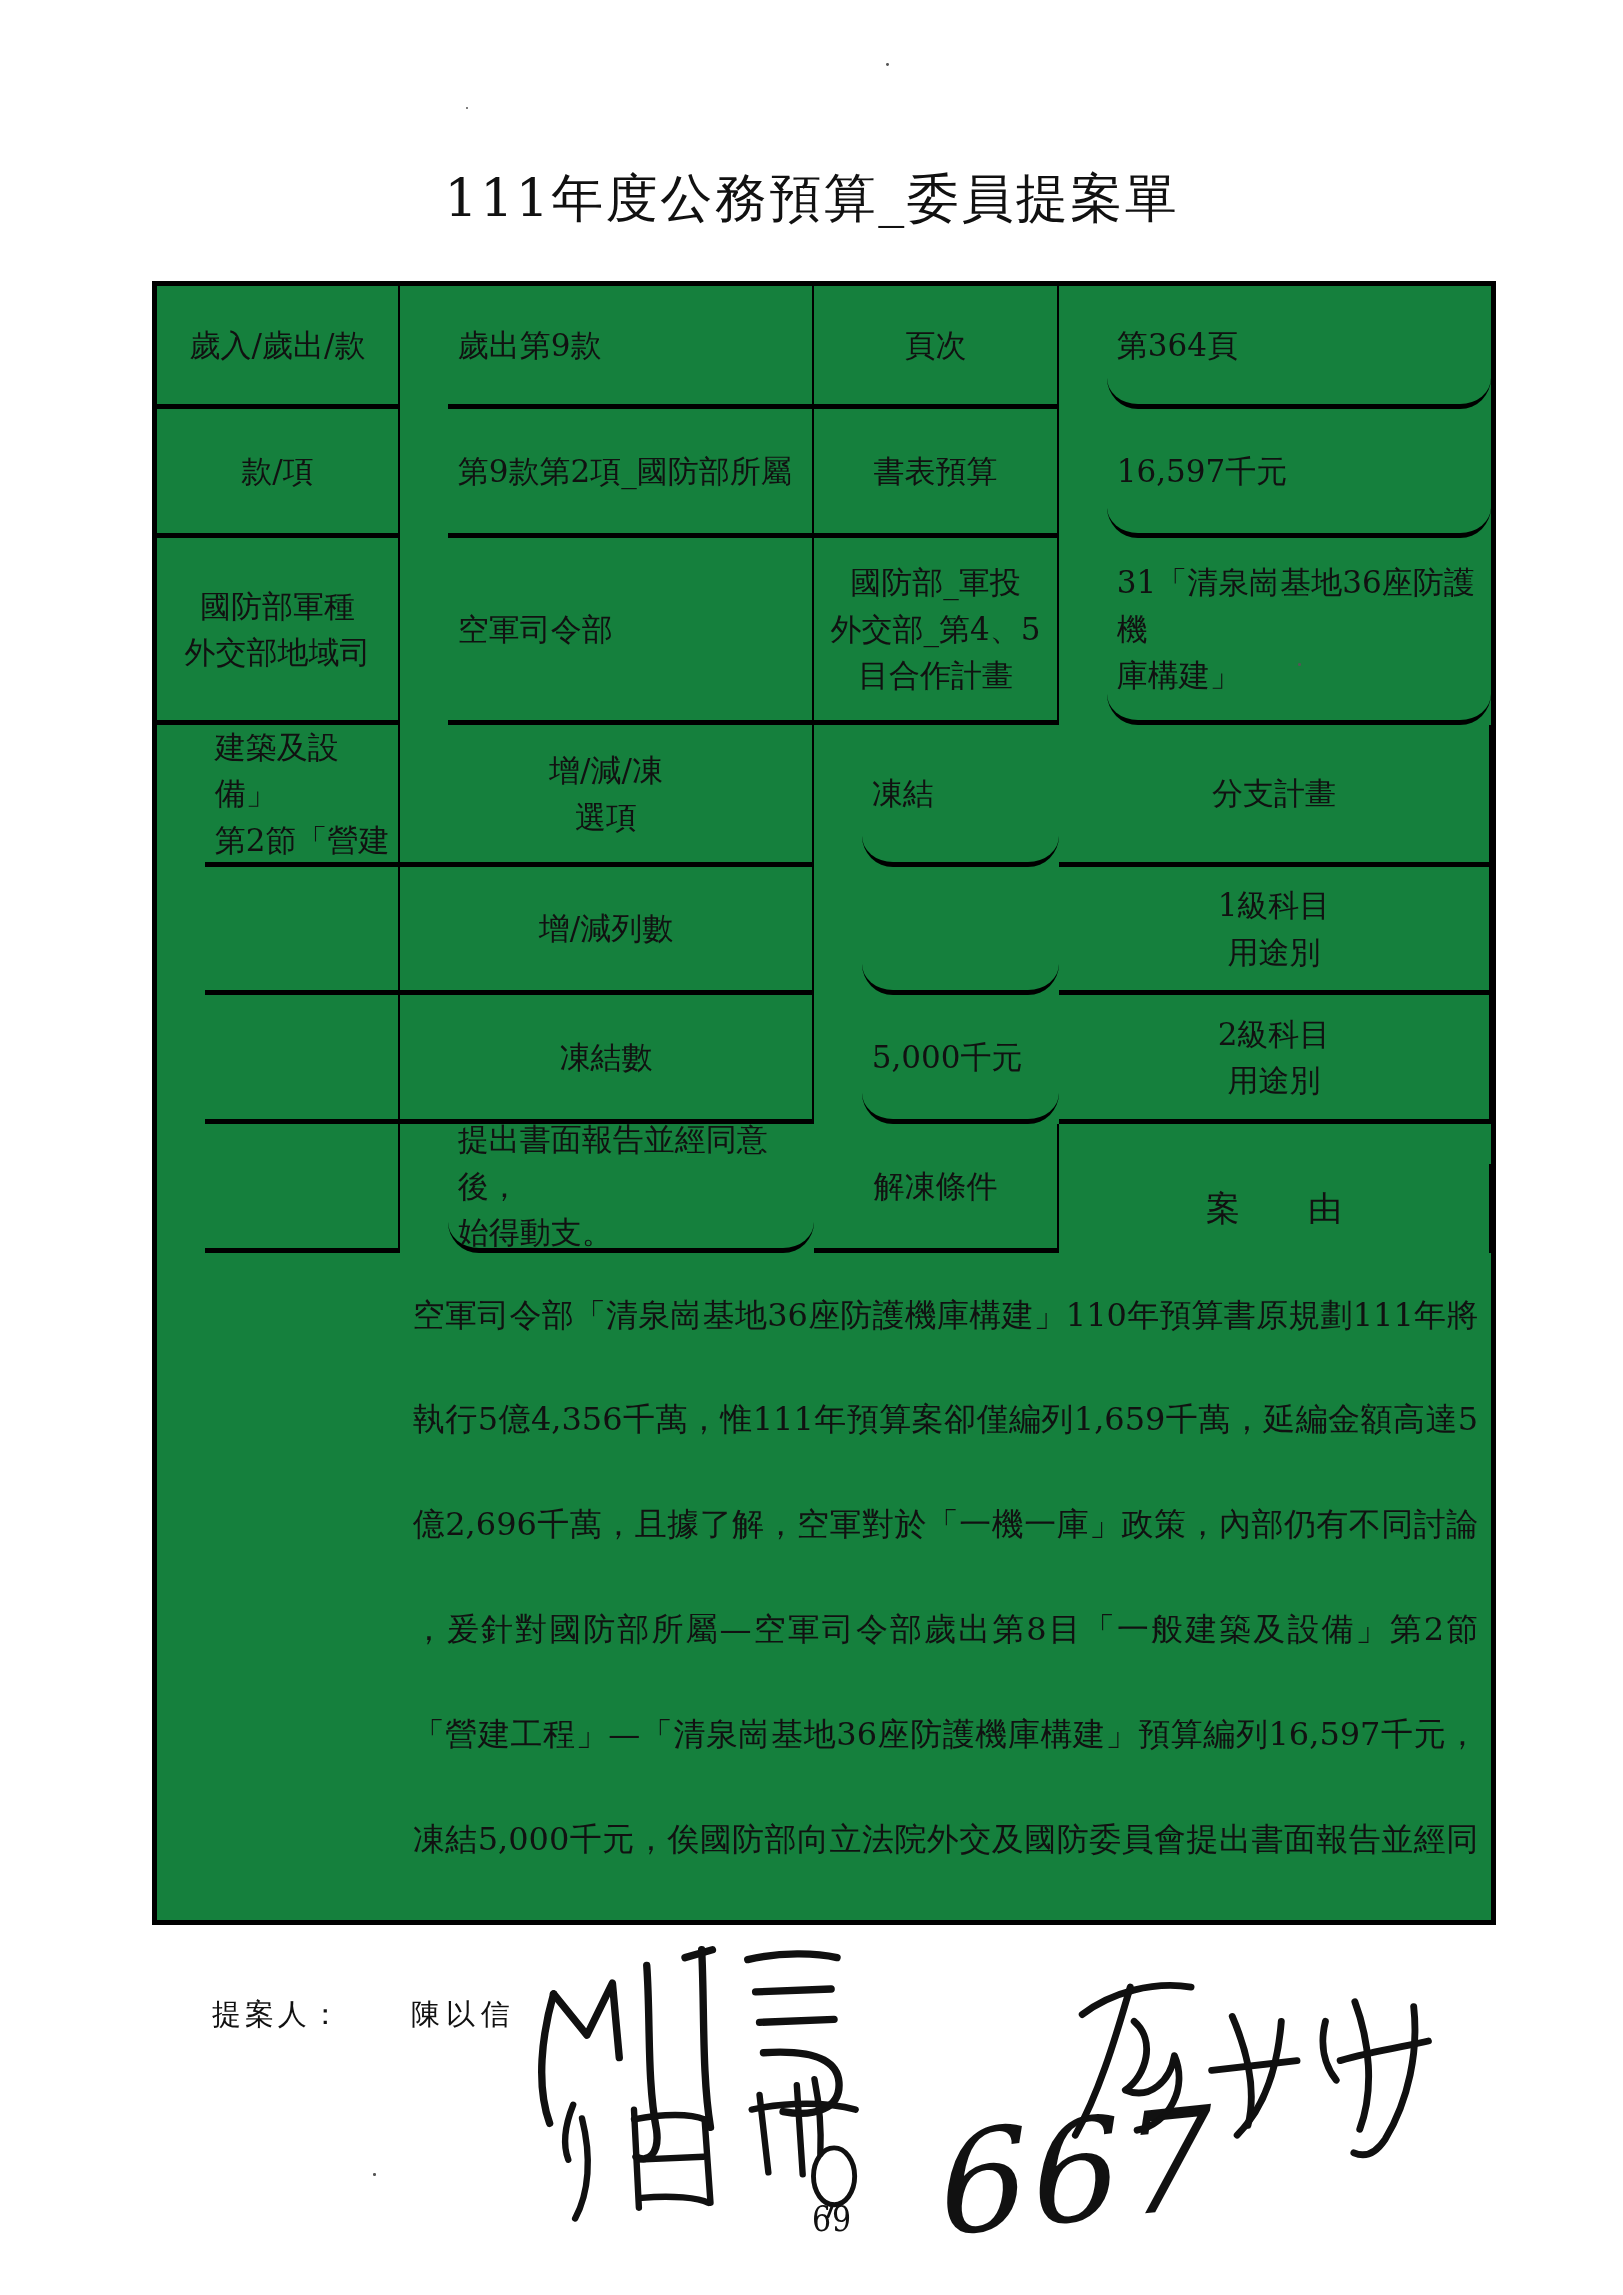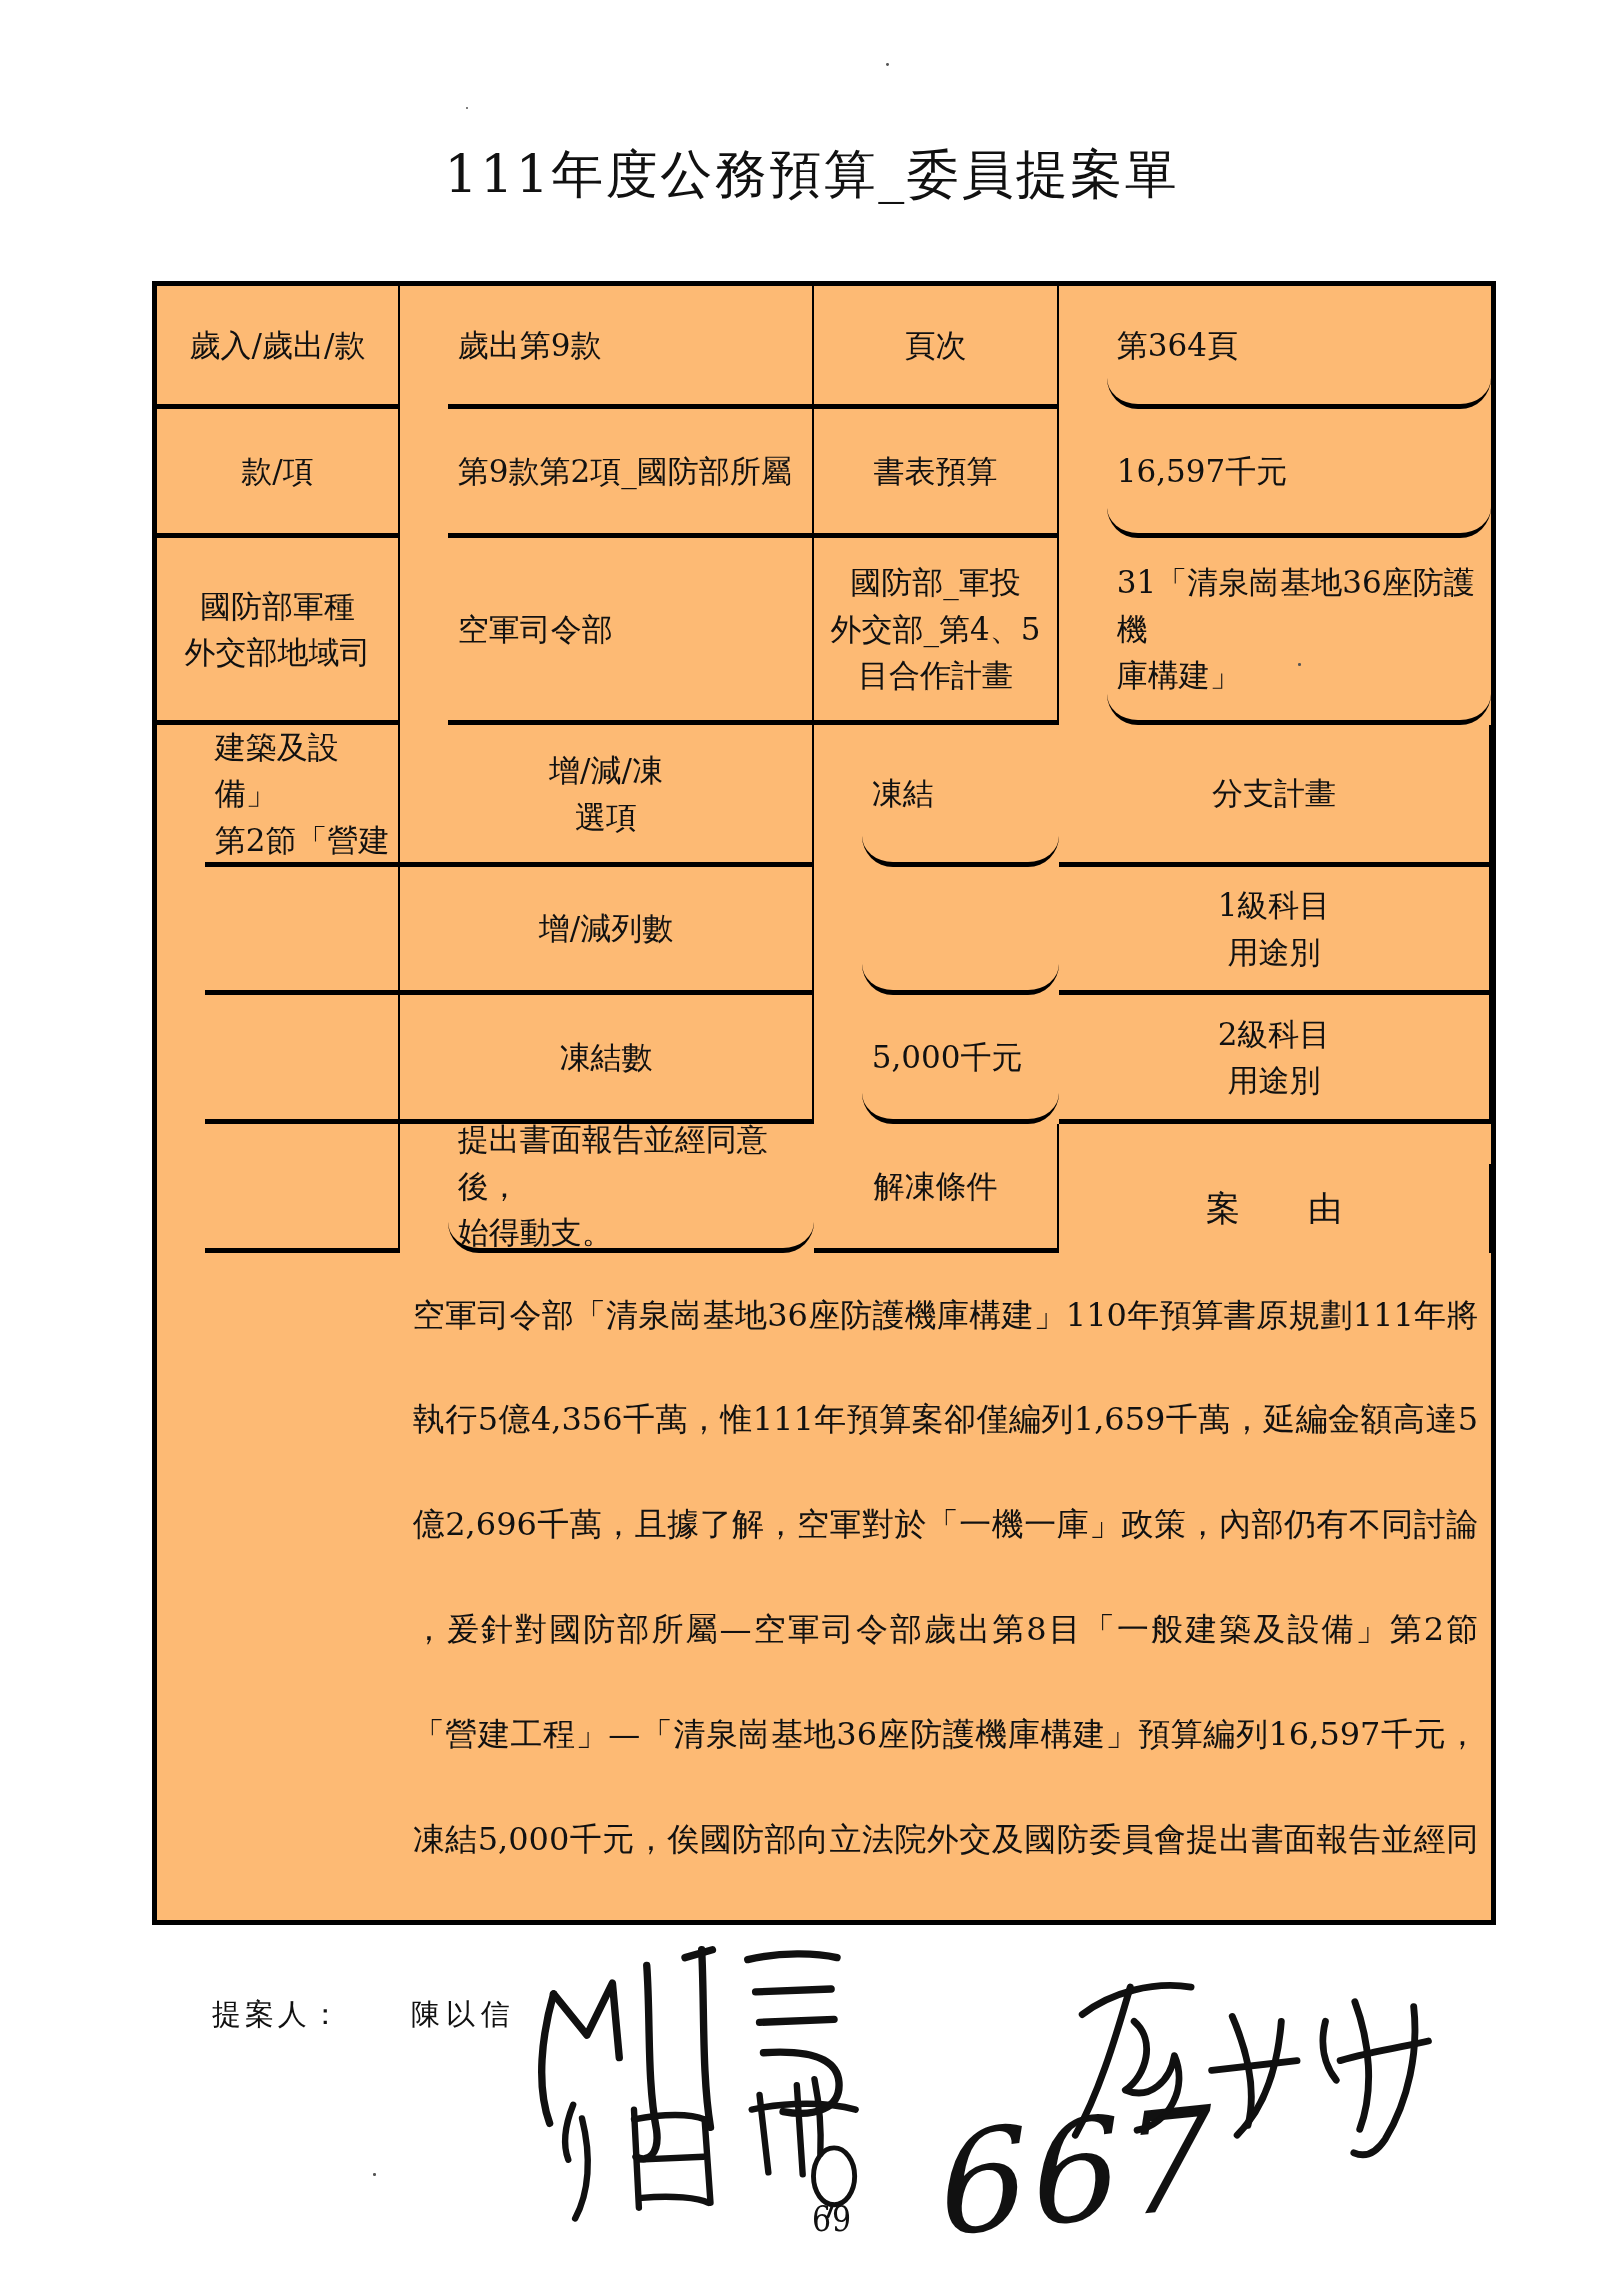--- a/index.html
+++ b/index.html
@@ -2,31 +2,31 @@
 <html style="font-size:7.8px"><head>
 <meta charset="utf-8">
 <style>
   html,body { margin:0; padding:0; background:#e8e8e8; }
   .page {
     position:relative; width:1624px; height:2295px; background:#ffffff;
     font-family:"DejaVu Serif","Liberation Serif",serif; color:#111;
     overflow:hidden;
   }
   .doc-title {
-    position:absolute; top:140px; left:0; width:100%;
+    position:absolute; top:164px; left:0; width:100%;
     text-align:center; font-size:52px; letter-spacing:2.5px; font-weight:500;
   }
   
   .budget-table {
     position:absolute; left:152px; top:281px;
     display:grid;
     grid-template-columns:243px 414px 245px 432px;
     grid-template-rows:123px 129px 187px 142px 128px 129px 129px 667px;
     border:5.4px solid #000;
-    background:#fdba74;
+    background:#15803d;
   }
   .cell {
     border-right:2.9px solid #000; border-bottom:5.4px solid #000;
     display:flex; flex-direction:column; justify-content:center;
     font-size:31px; line-height:1.5; box-sizing:border-box;
     padding:2.9px 6.9px; overflow:hidden;
   }
   .cell.center { align-items:center; text-align:center; }
   .cell.left   { align-items:flex-start; text-align:left; padding-left:9.8px;margin-left:48px; }
   .cell.no-r   { border-right:none;border-radius:31px; }

